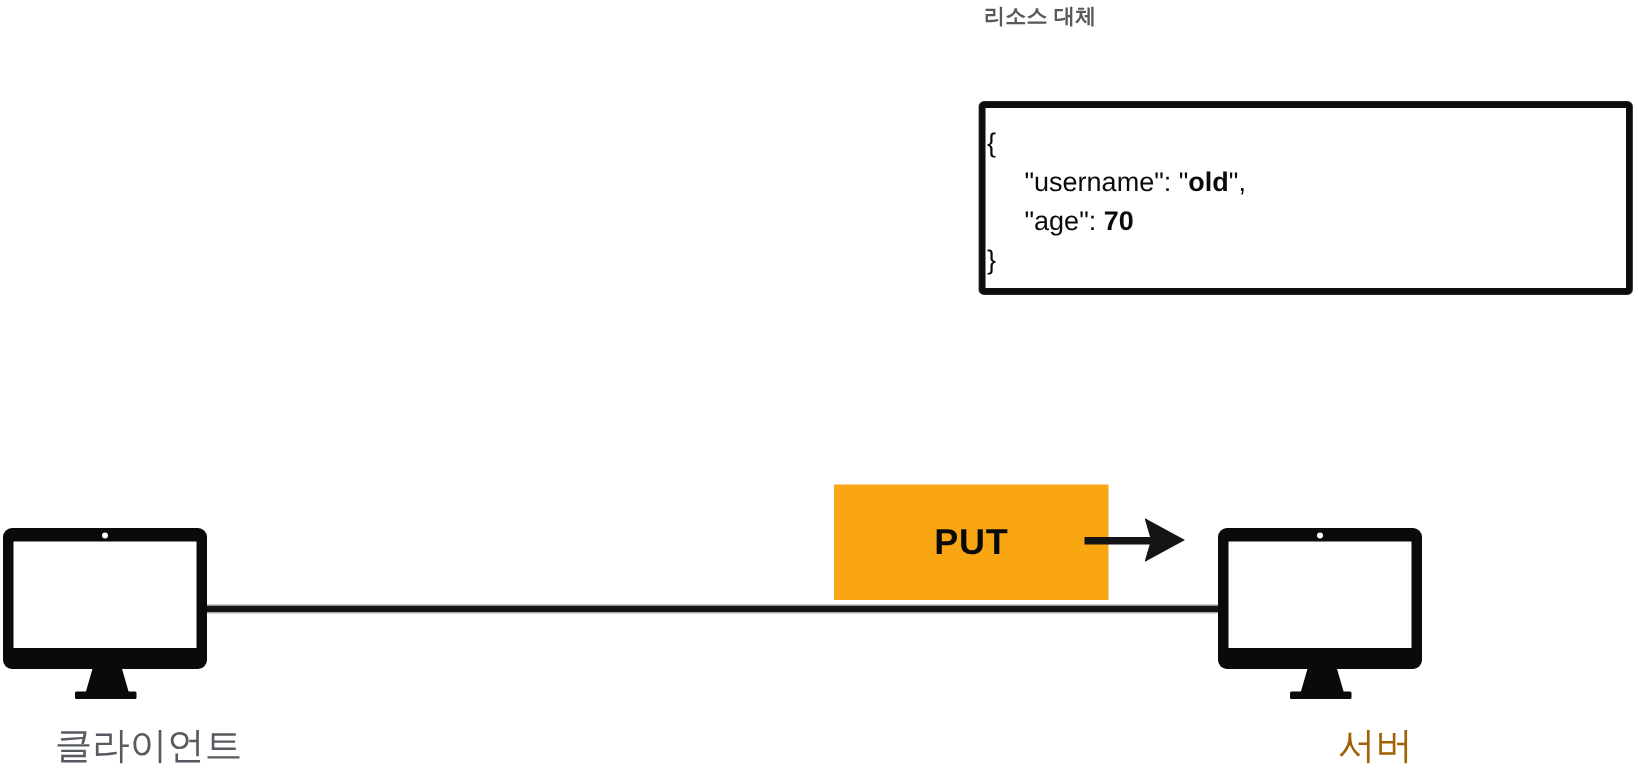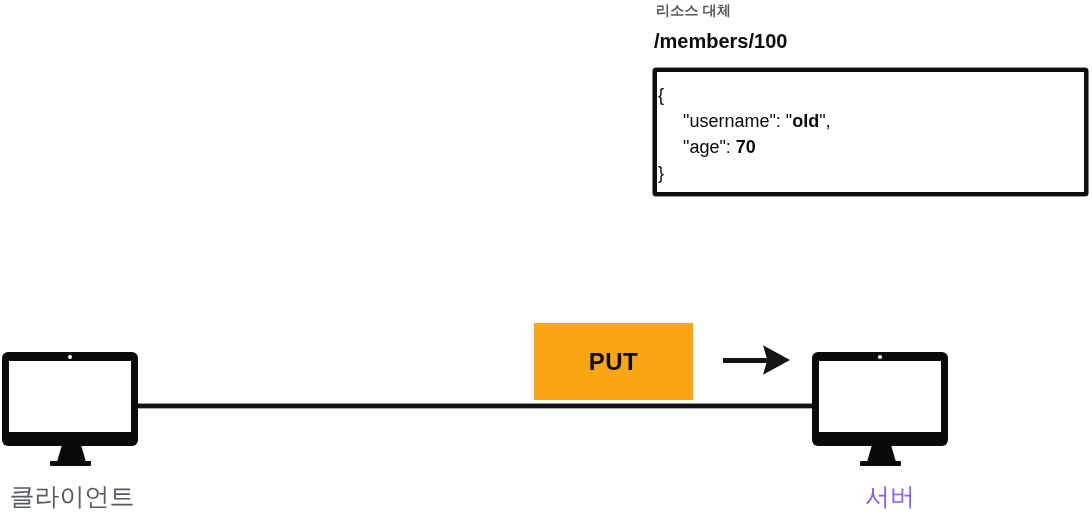--- a/index.html
+++ b/index.html
@@ -52,22 +52,22 @@
     position: absolute;
     left: 138px; top: 404px;
     width: 676px; height: 4px;
     background: #141414;
     box-shadow: 0 -1px 0 rgba(20,20,20,0.45), 0 1px 0 rgba(20,20,20,0.35);
   }
 
   
   .method-box {
     position: absolute;
-    left: 534px; top: 323px;
-    width: 159px; height: 77px;
+    left: 556px; top: 323px;
+    width: 183px; height: 77px;
     background: #faa613;
     display: flex;
     align-items: center;
     justify-content: center;
   }
   .method-label {
     font-size: 24px;
     font-weight: 700;
     color: #0a0a0a;
     letter-spacing: 0.5px;
@@ -129,32 +129,32 @@
   .monitor-server { left: 812px; }
 
   
   .node-label {
     position: absolute;
     top: 480px;
     font-size: 25px;
     font-weight: 400;
     color: #565b61;
     text-align: center;
+    margin-left: 27px;
   }
   .node-label-client { left: 2px; width: 140px; }
   .node-label-server { left: 812px; width: 156px; }
 </style>
 </head>
 <body>
 
 <div class="canvas">
 
   <div class="ann-title" style="color: rgb(89, 89, 89);">리소스 대체</div>
 
-  <div class="ann-path">/members/100</div>
 
   <div class="code-box">
     <div class="code-line">{</div>
     <div class="code-line indent"><span>"username": "</span><span class="code-bold">old</span><span>",</span></div>
     <div class="code-line indent"><span>"age": </span><span class="code-bold">70</span></div>
     <div class="code-line">}</div>
   </div>
 
   <div class="wire"></div>
 
@@ -176,15 +176,15 @@
   </div>
   <div class="node-label node-label-client" style="color: rgb(86, 91, 97);">클라이언트</div>
 
   <div class="monitor monitor-server">
     <div class="bezel"></div>
     <div class="camera"></div>
     <div class="screen"></div>
     <div class="stand"></div>
     <div class="base"></div>
   </div>
-  <div class="node-label node-label-server" style="color: #8b5cf6;">서버</div>
+  <div class="node-label node-label-server" style="color: #a16207;">서버</div>
 
 </div>
 
 </body></html>

